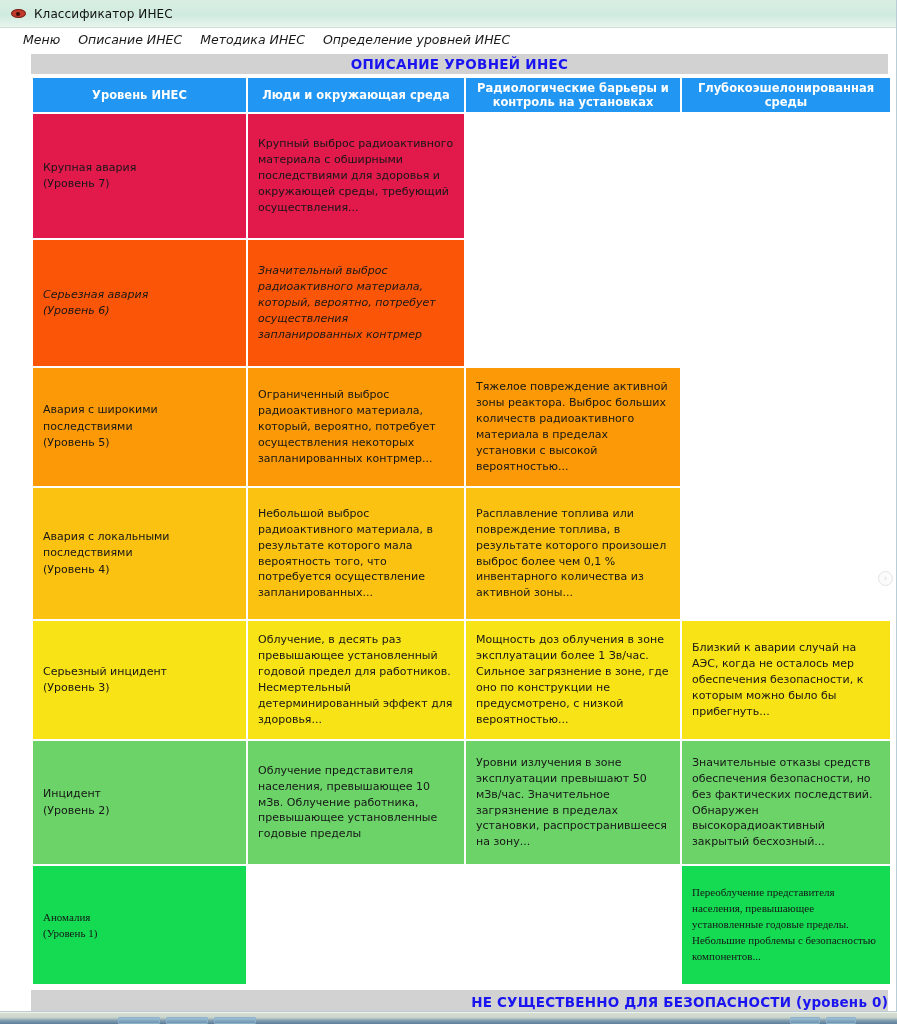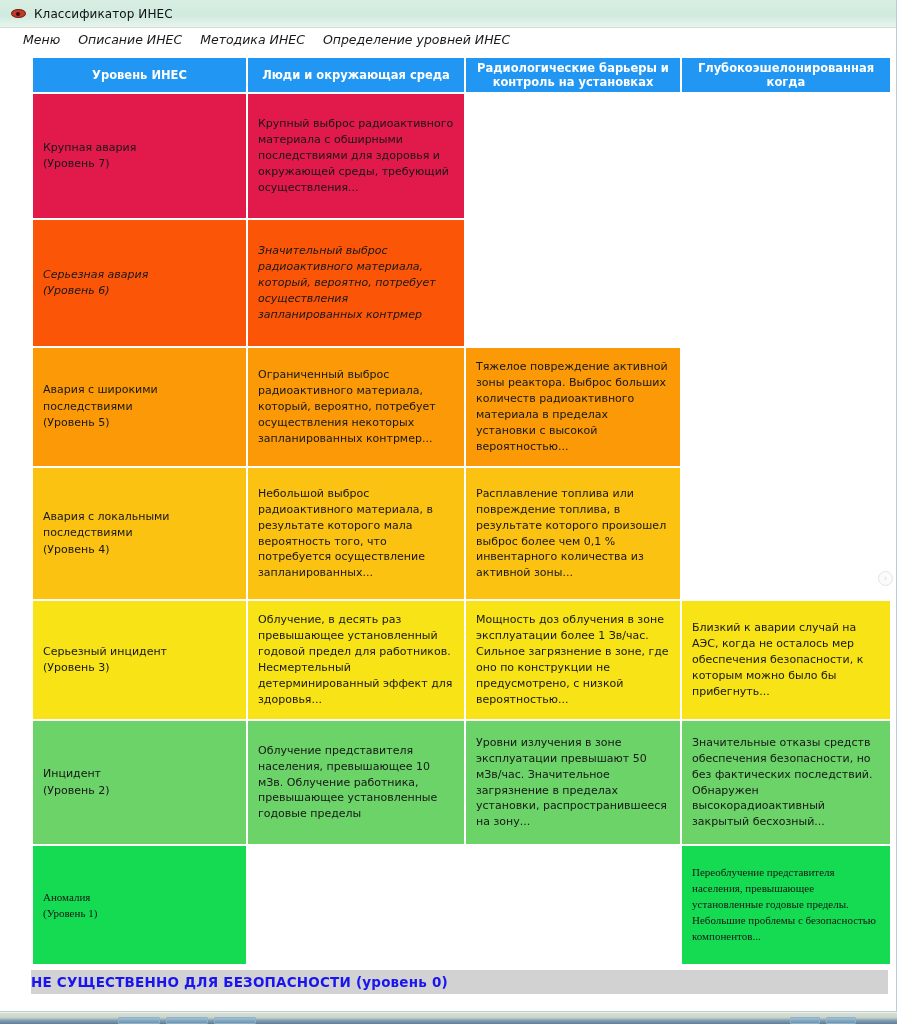--- a/index.html
+++ b/index.html
@@ -192,21 +192,21 @@
   tr.r2 td { height: 123px; }
   tr.r1 td { height: 118px; }
 
   
   .footer-bar {
     margin-top: 4px;
     height: 24px;
     background: #d2d2d2;
     display: flex;
     align-items: center;
-    justify-content: flex-start;
+    justify-content: flex-end;
   }
   .footer-text {
     color: #1a14f0;
     font-size: 13.5px;
     font-weight: bold;
     letter-spacing: 0.2px;
     white-space: nowrap;
   }
 
   
@@ -262,34 +262,37 @@
     <div class="menubar">
       <div class="menu-item">Меню</div>
       <div class="menu-item">Описание ИНЕС</div>
       <div class="menu-item">Методика ИНЕС</div>
       <div class="menu-item">Определение уровней ИНЕС</div>
     </div>
 
     <div class="content">
       <div class="grid-wrap">
 
+        <div class="banner">
+          <span class="banner-text">ОПИСАНИЕ УРОВНЕЙ ИНЕС</span>
+        </div>
 
         <table class="ines">
           <colgroup>
             <col class="c1">
               <col class="c2">
               <col class="c3">
               <col class="c4">
           </colgroup>
           <thead>
             <tr>
               <th class="colhead">Уровень ИНЕС</th>
               <th class="colhead">Люди и окружающая среда</th>
               <th class="colhead">Радиологические барьеры и контроль на установках</th>
-              <th class="colhead">Глубокоэшелонированная когда</th>
+              <th class="colhead">Глубокоэшелонированная среды</th>
             </tr>
           </thead>
           <tbody>
 
             <tr class="r7">
               <td class="cell level-name bg-l7">Крупная авария<br>(Уровень 7)</td>
               <td class="cell bg-l7">Крупный выброс радиоактивного материала с обширными последствиями для здоровья и окружающей среды, требующий осуществления...</td>
               <td class="cell empty"></td>
               <td class="cell empty"></td>
             </tr>

